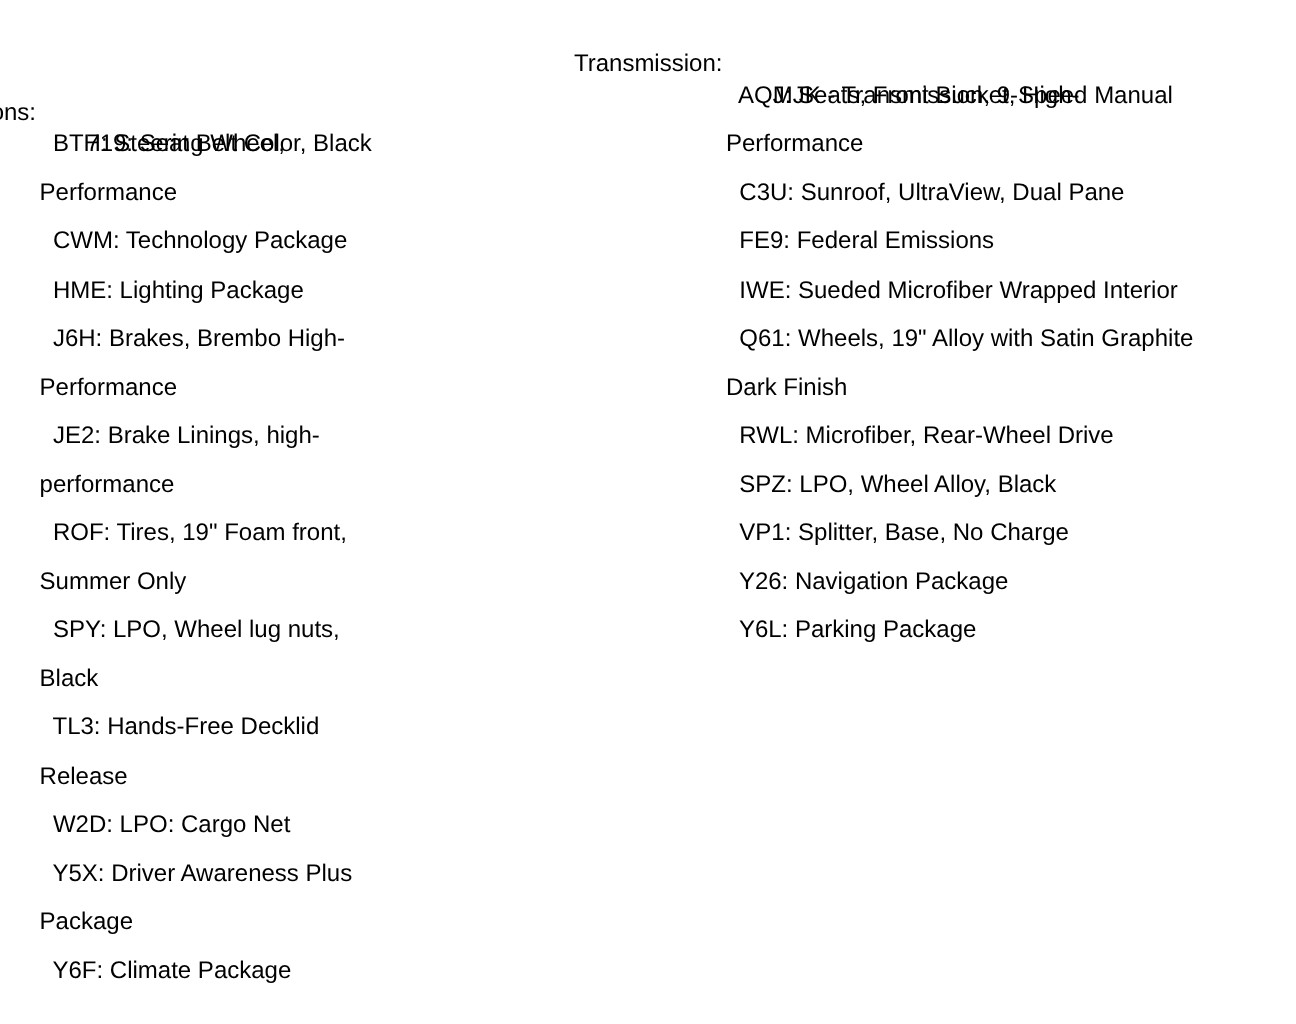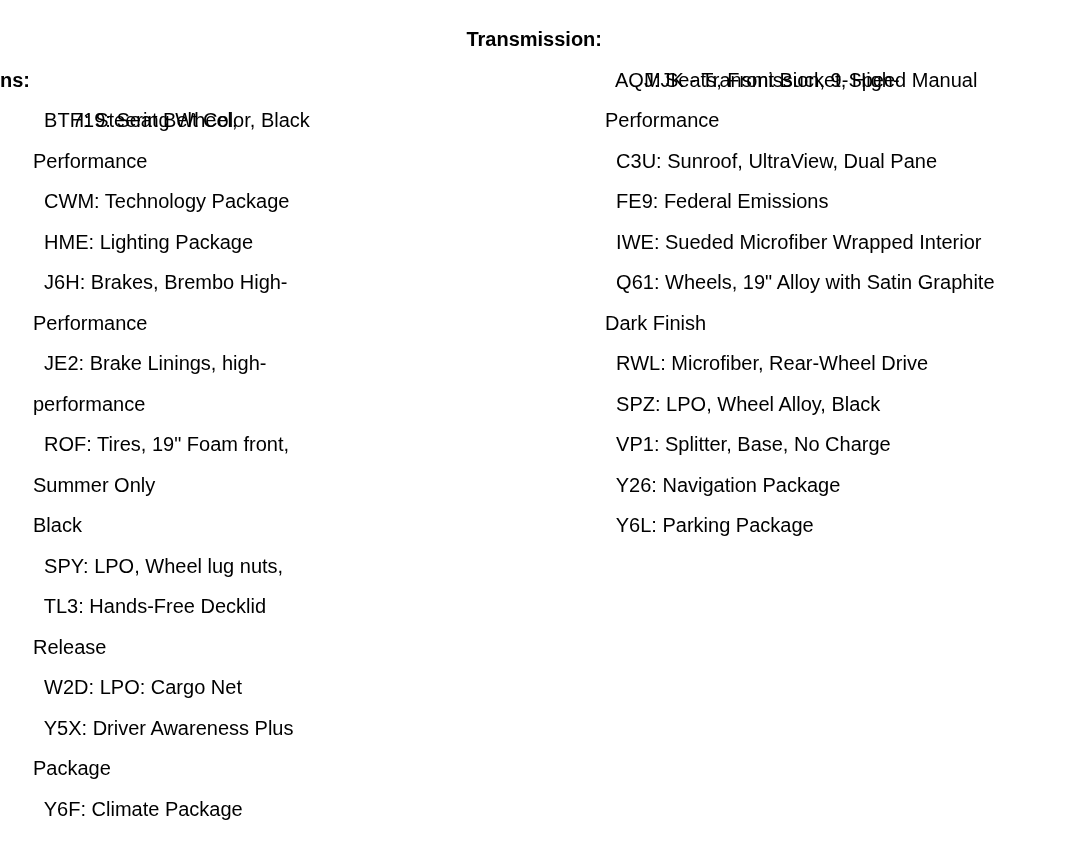--- a/index.html
+++ b/index.html
@@ -23,22 +23,22 @@
   .field-options { left: 33px; top: 59.5px; }
   .field-transmission { left: 605px; top: 19px; }
   .line {
     white-space: pre;
     height: 40.5px;
   }
   .first-line { position: relative; }
   .field-label {
     position: absolute;
     right: calc(100% + 3px);
-    top: 0;
-    font-weight: bold;
+    top: 14px;
+    font-weight: normal;
     white-space: pre;
   }
 </style>
 </head>
 <body>
 
 <div class="canvas">
 
   <section class="field field-options">
     <div class="line first-line">
@@ -48,22 +48,22 @@
         <div class="line">  BTH: Steering Wheel,</div>
         <div class="line">Performance</div>
         <div class="line">  CWM: Technology Package</div>
         <div class="line">  HME: Lighting Package</div>
         <div class="line">  J6H: Brakes, Brembo High-</div>
         <div class="line">Performance</div>
         <div class="line">  JE2: Brake Linings, high-</div>
         <div class="line">performance</div>
         <div class="line">  ROF: Tires, 19" Foam front,</div>
         <div class="line">Summer Only</div>
+        <div class="line">  SPY: LPO, Wheel lug nuts,</div>
         <div class="line">Black</div>
-        <div class="line">  SPY: LPO, Wheel lug nuts,</div>
         <div class="line">  TL3: Hands-Free Decklid</div>
         <div class="line">Release</div>
         <div class="line">  W2D: LPO: Cargo Net</div>
         <div class="line">  Y5X: Driver Awareness Plus</div>
         <div class="line">Package</div>
         <div class="line">  Y6F: Climate Package</div>
       </div>
   </section>
 
   <section class="field field-transmission">

